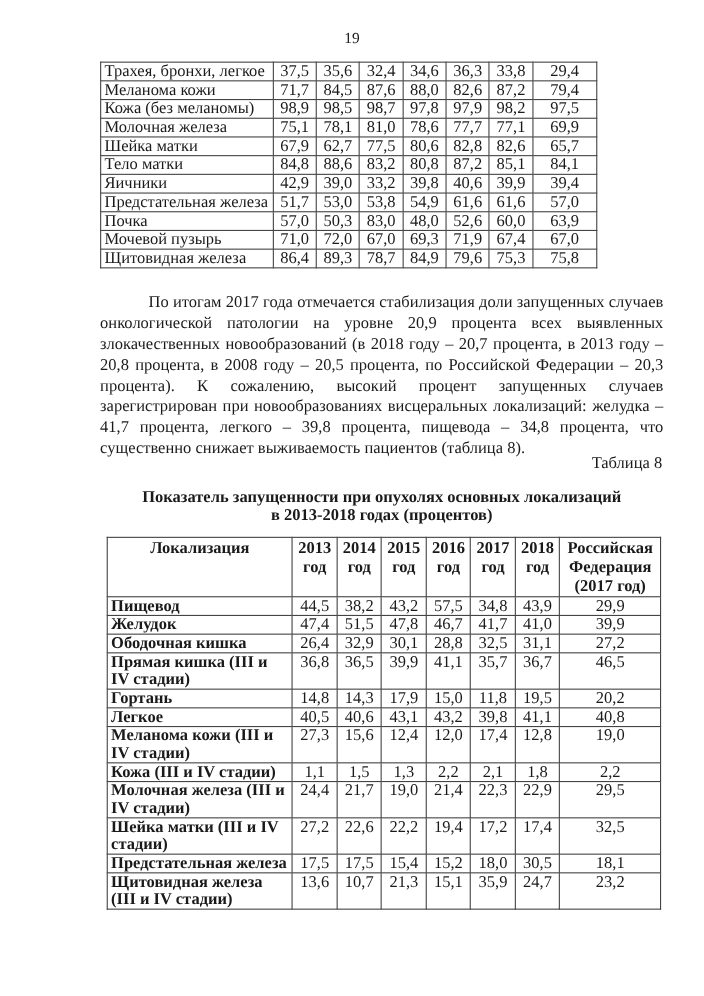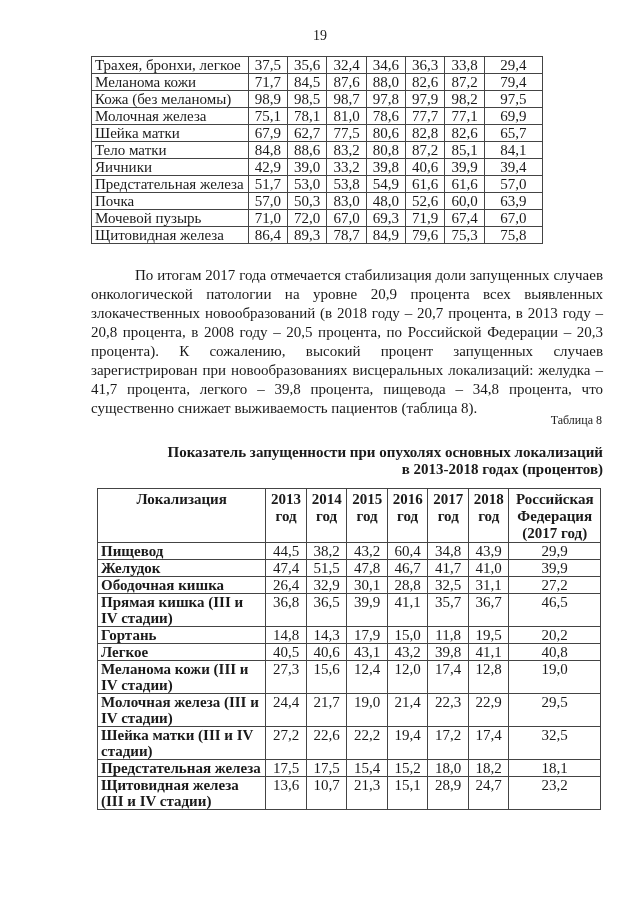--- a/index.html
+++ b/index.html
@@ -20,23 +20,23 @@
   #t1 td.name { white-space: nowrap; padding-left: 3px; }
   .col-name1 { width: 131px; }
   .col-y1 { width: 46px; }
   .col-rf1 { width: 96px; }
 
   .para {
     position: absolute; top: 266px; left: 91px; width: 512px;
     font-size: 15px; line-height: 19px; text-align: justify;
   }
   .para .indent { display: inline-block; width: 44px; }
-  .tbl-label { position: absolute; top: 413px; right: 38px; font-size: 12px; }
+  .tbl-label { position: absolute; top: 413px; right: 38px; font-size: 15px; }
   .tbl-title {
-    position: absolute; top: 444px; left: 91px; width: 512px; text-align: right;
+    position: absolute; top: 444px; left: 91px; width: 512px; text-align: center;
     font-weight: bold; font-size: 15px; line-height: 17px;
   }
   #t2 { top: 488px; left: 97px; width: 504px; }
   #t2 th { font-weight: bold; text-align: center; padding-top: 2px; line-height: 17px; }
   #t2 td.num { text-align: center; }
   #t2 td.name { padding-left: 3px; font-weight: bold; }
   .col-name2 { width: 162px; }
   .col-y2 { width: 38px; }
   .col-rf2 { width: 88px; }
 </style>
@@ -201,21 +201,21 @@
         <th>2018 год</th>
         <th>Российская Федерация (2017 год)</th>
       </tr>
     </thead>
   <tbody id="t2-body">
       <tr>
         <td class="name">Пищевод</td>
         <td class="num">44,5</td>
         <td class="num">38,2</td>
         <td class="num">43,2</td>
-        <td class="num">60,4</td>
+        <td class="num">57,5</td>
         <td class="num">34,8</td>
         <td class="num">43,9</td>
         <td class="num">29,9</td>
       </tr>
       <tr>
         <td class="name">Желудок</td>
         <td class="num">47,4</td>
         <td class="num">51,5</td>
         <td class="num">47,8</td>
         <td class="num">46,7</td>
@@ -267,20 +267,30 @@
         <td class="name">Меланома кожи (III и IV стадии)</td>
         <td class="num">27,3</td>
         <td class="num">15,6</td>
         <td class="num">12,4</td>
         <td class="num">12,0</td>
         <td class="num">17,4</td>
         <td class="num">12,8</td>
         <td class="num">19,0</td>
       </tr>
       <tr>
+        <td class="name">Кожа (III и IV стадии)</td>
+        <td class="num">1,1</td>
+        <td class="num">1,5</td>
+        <td class="num">1,3</td>
+        <td class="num">2,2</td>
+        <td class="num">2,1</td>
+        <td class="num">1,8</td>
+        <td class="num">2,2</td>
+      </tr>
+      <tr>
         <td class="name">Молочная железа (III и IV стадии)</td>
         <td class="num">24,4</td>
         <td class="num">21,7</td>
         <td class="num">19,0</td>
         <td class="num">21,4</td>
         <td class="num">22,3</td>
         <td class="num">22,9</td>
         <td class="num">29,5</td>
       </tr>
       <tr>
@@ -293,27 +303,27 @@
         <td class="num">17,4</td>
         <td class="num">32,5</td>
       </tr>
       <tr>
         <td class="name">Предстательная железа</td>
         <td class="num">17,5</td>
         <td class="num">17,5</td>
         <td class="num">15,4</td>
         <td class="num">15,2</td>
         <td class="num">18,0</td>
-        <td class="num">18,2</td>
+        <td class="num">30,5</td>
         <td class="num">18,1</td>
       </tr>
       <tr>
         <td class="name">Щитовидная железа (III и IV стадии)</td>
         <td class="num">13,6</td>
         <td class="num">10,7</td>
         <td class="num">21,3</td>
         <td class="num">15,1</td>
-        <td class="num">28,9</td>
+        <td class="num">35,9</td>
         <td class="num">24,7</td>
         <td class="num">23,2</td>
       </tr>
     </tbody>
 </table>
 
 </body></html>

